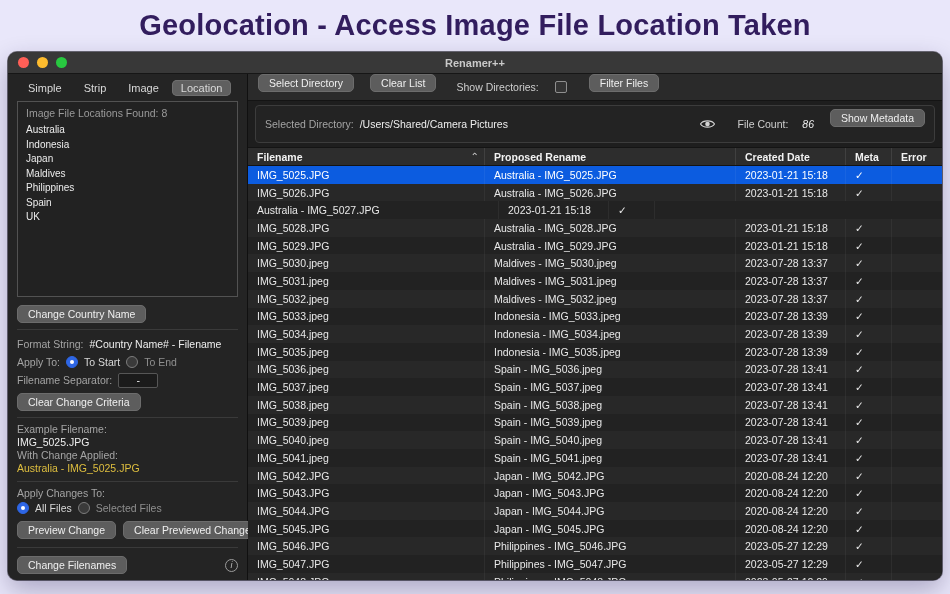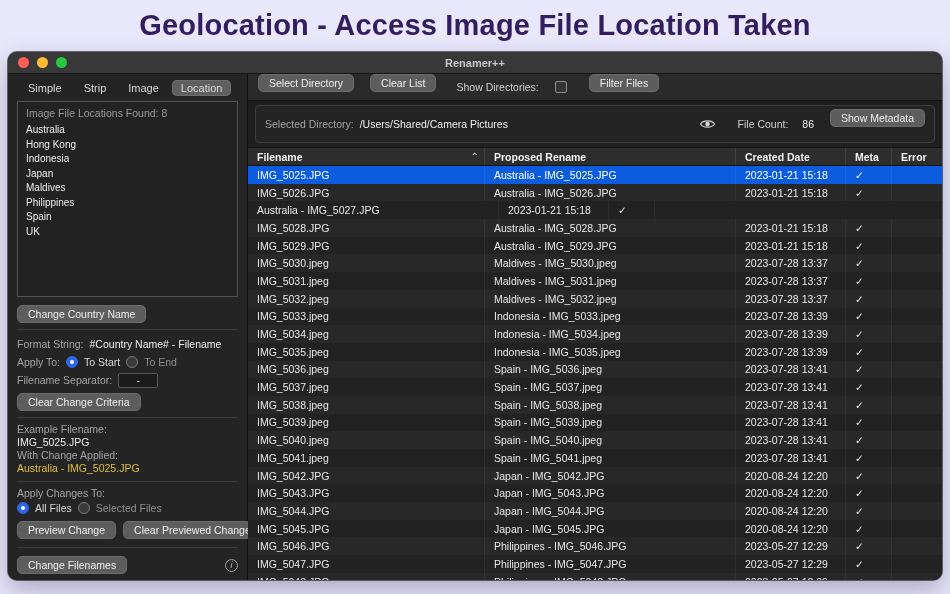--- a/index.html
+++ b/index.html
@@ -120,21 +120,21 @@
   }
   .dirbar {
     flex: none; display: flex; align-items: center;
     margin: 4px 7px 4px 7px; padding: 3px 9px;
     border: 1px solid #3c3c3c; border-radius: 4px; background: #232323;
     height: 38px;
   }
   .dirbar .path { margin-left: 6px; }
   .eye { margin-left: auto; display: inline-flex; align-items: center; }
   .fc-label { margin-left: 22px; color: #cfcfcf; }
-  .fc-value { margin: 0 16px 0 14px; }
+  .fc-value { margin: 0 16px 0 14px; font-style: italic; }
 
   .thead {
     flex: none; display: flex; align-items: flex-end;
     background: #2d2d2d; border-top: 1px solid #141414; border-bottom: 1px solid #141414;
     height: 19px; font-weight: 700; font-size: 10.5px; color: #f2f2f2;
   }
   .th, .td { padding: 0 0 0 9px; white-space: nowrap; overflow: hidden; }
   .th { border-right: 1px solid #404040; height: 100%; display: flex; align-items: center; }
   .th:last-child { border-right: none; }
   .col-filename { width: 237px; flex: none; }
@@ -176,21 +176,20 @@
         <span class="tab">Simple</span>
         <span class="tab">Strip</span>
         <span class="tab">Image</span>
         <span class="tab active">Location</span>
       </div>
 
       <div class="loc-box">
         <div class="loc-header">Image File Locations Found: 8</div>
         <div class="loc-list">
             <div class="loc-item">Australia</div>
-            <div class="loc-item">Hong Kong</div>
             <div class="loc-item">Indonesia</div>
             <div class="loc-item">Japan</div>
             <div class="loc-item">Maldives</div>
             <div class="loc-item">Philippines</div>
             <div class="loc-item">Spain</div>
             <div class="loc-item">UK</div>
           </div>
       </div>
 
       <button class="btn">Change Country Name</button>

